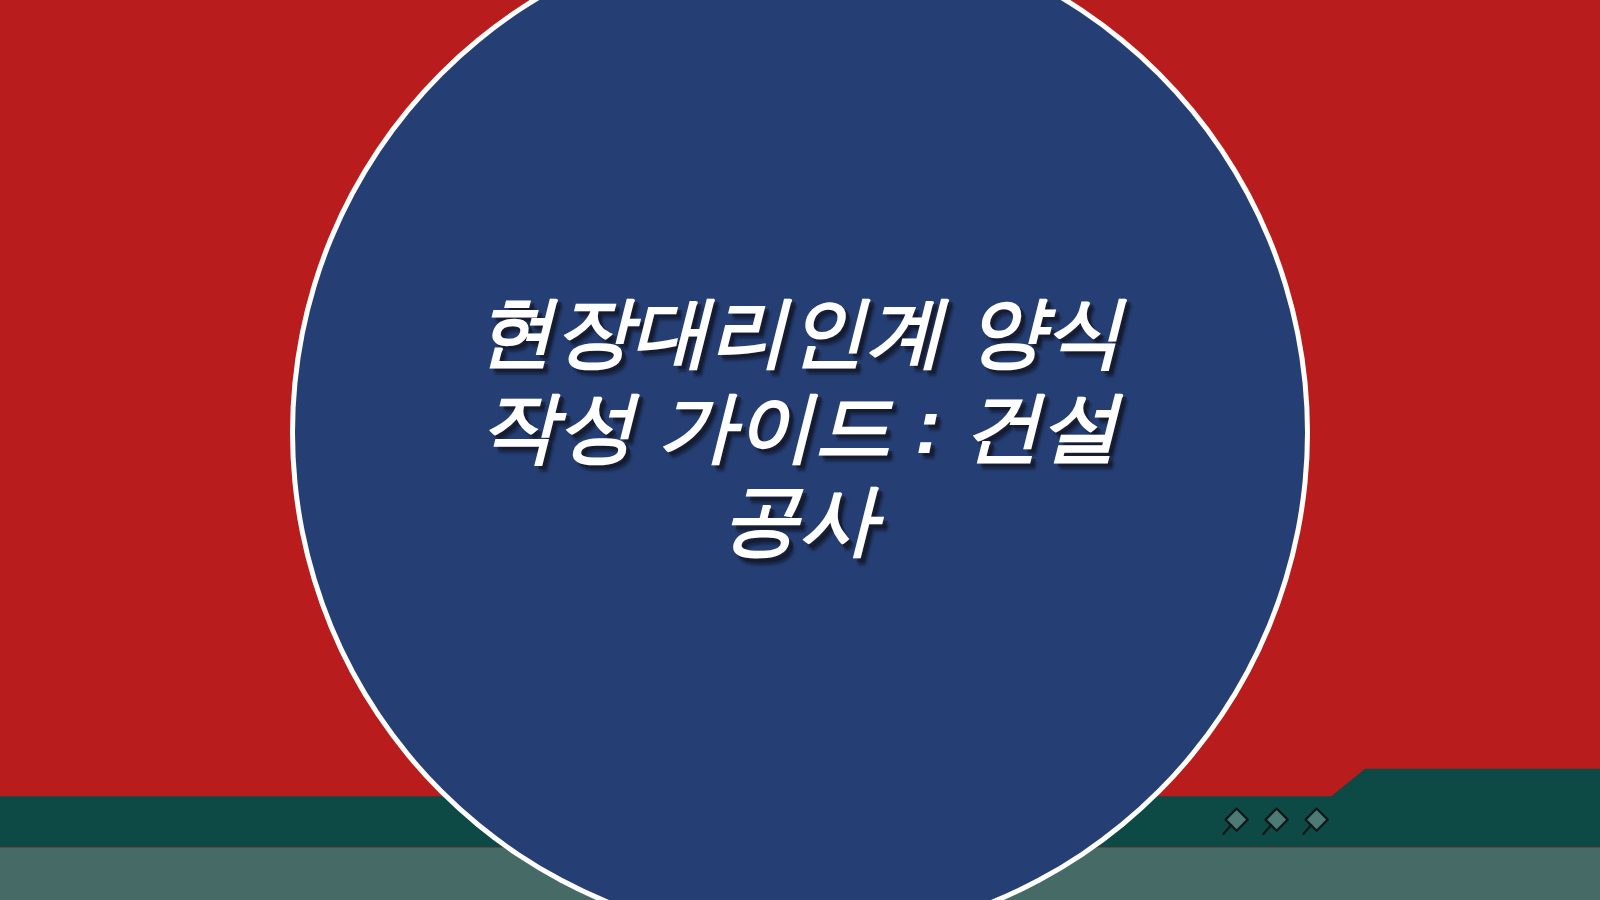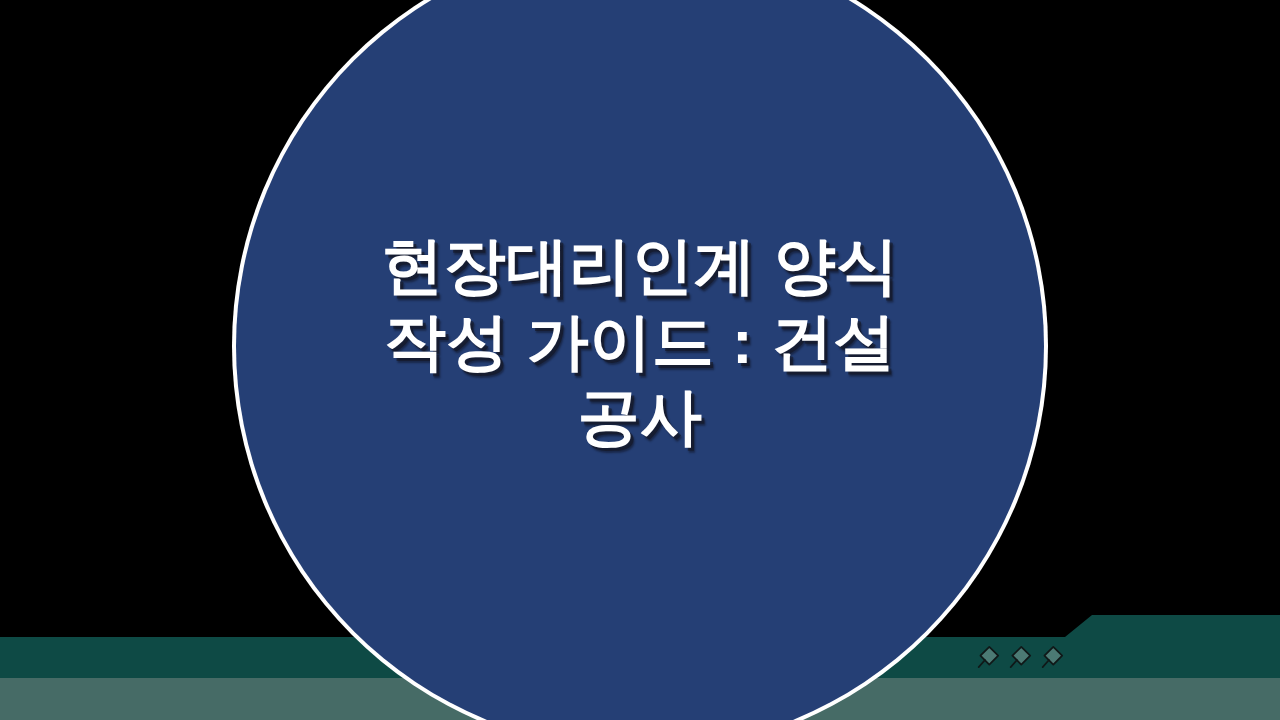--- a/index.html
+++ b/index.html
@@ -10,22 +10,23 @@
     width: 1280px;
     height: 720px;
     overflow: hidden;
     font-family: "Liberation Sans", sans-serif;
   }
 
   #stage {
     position: relative;
     width: 1280px;
     height: 720px;
-    background: #000000;
+    background: #b91c1c;
     overflow: hidden;
+    font-style: italic;
   }
 
   
   .band-light {
     position: absolute;
     left: 0;
     top: 678px;
     width: 1280px;
     height: 42px;
     background: #466b66;

